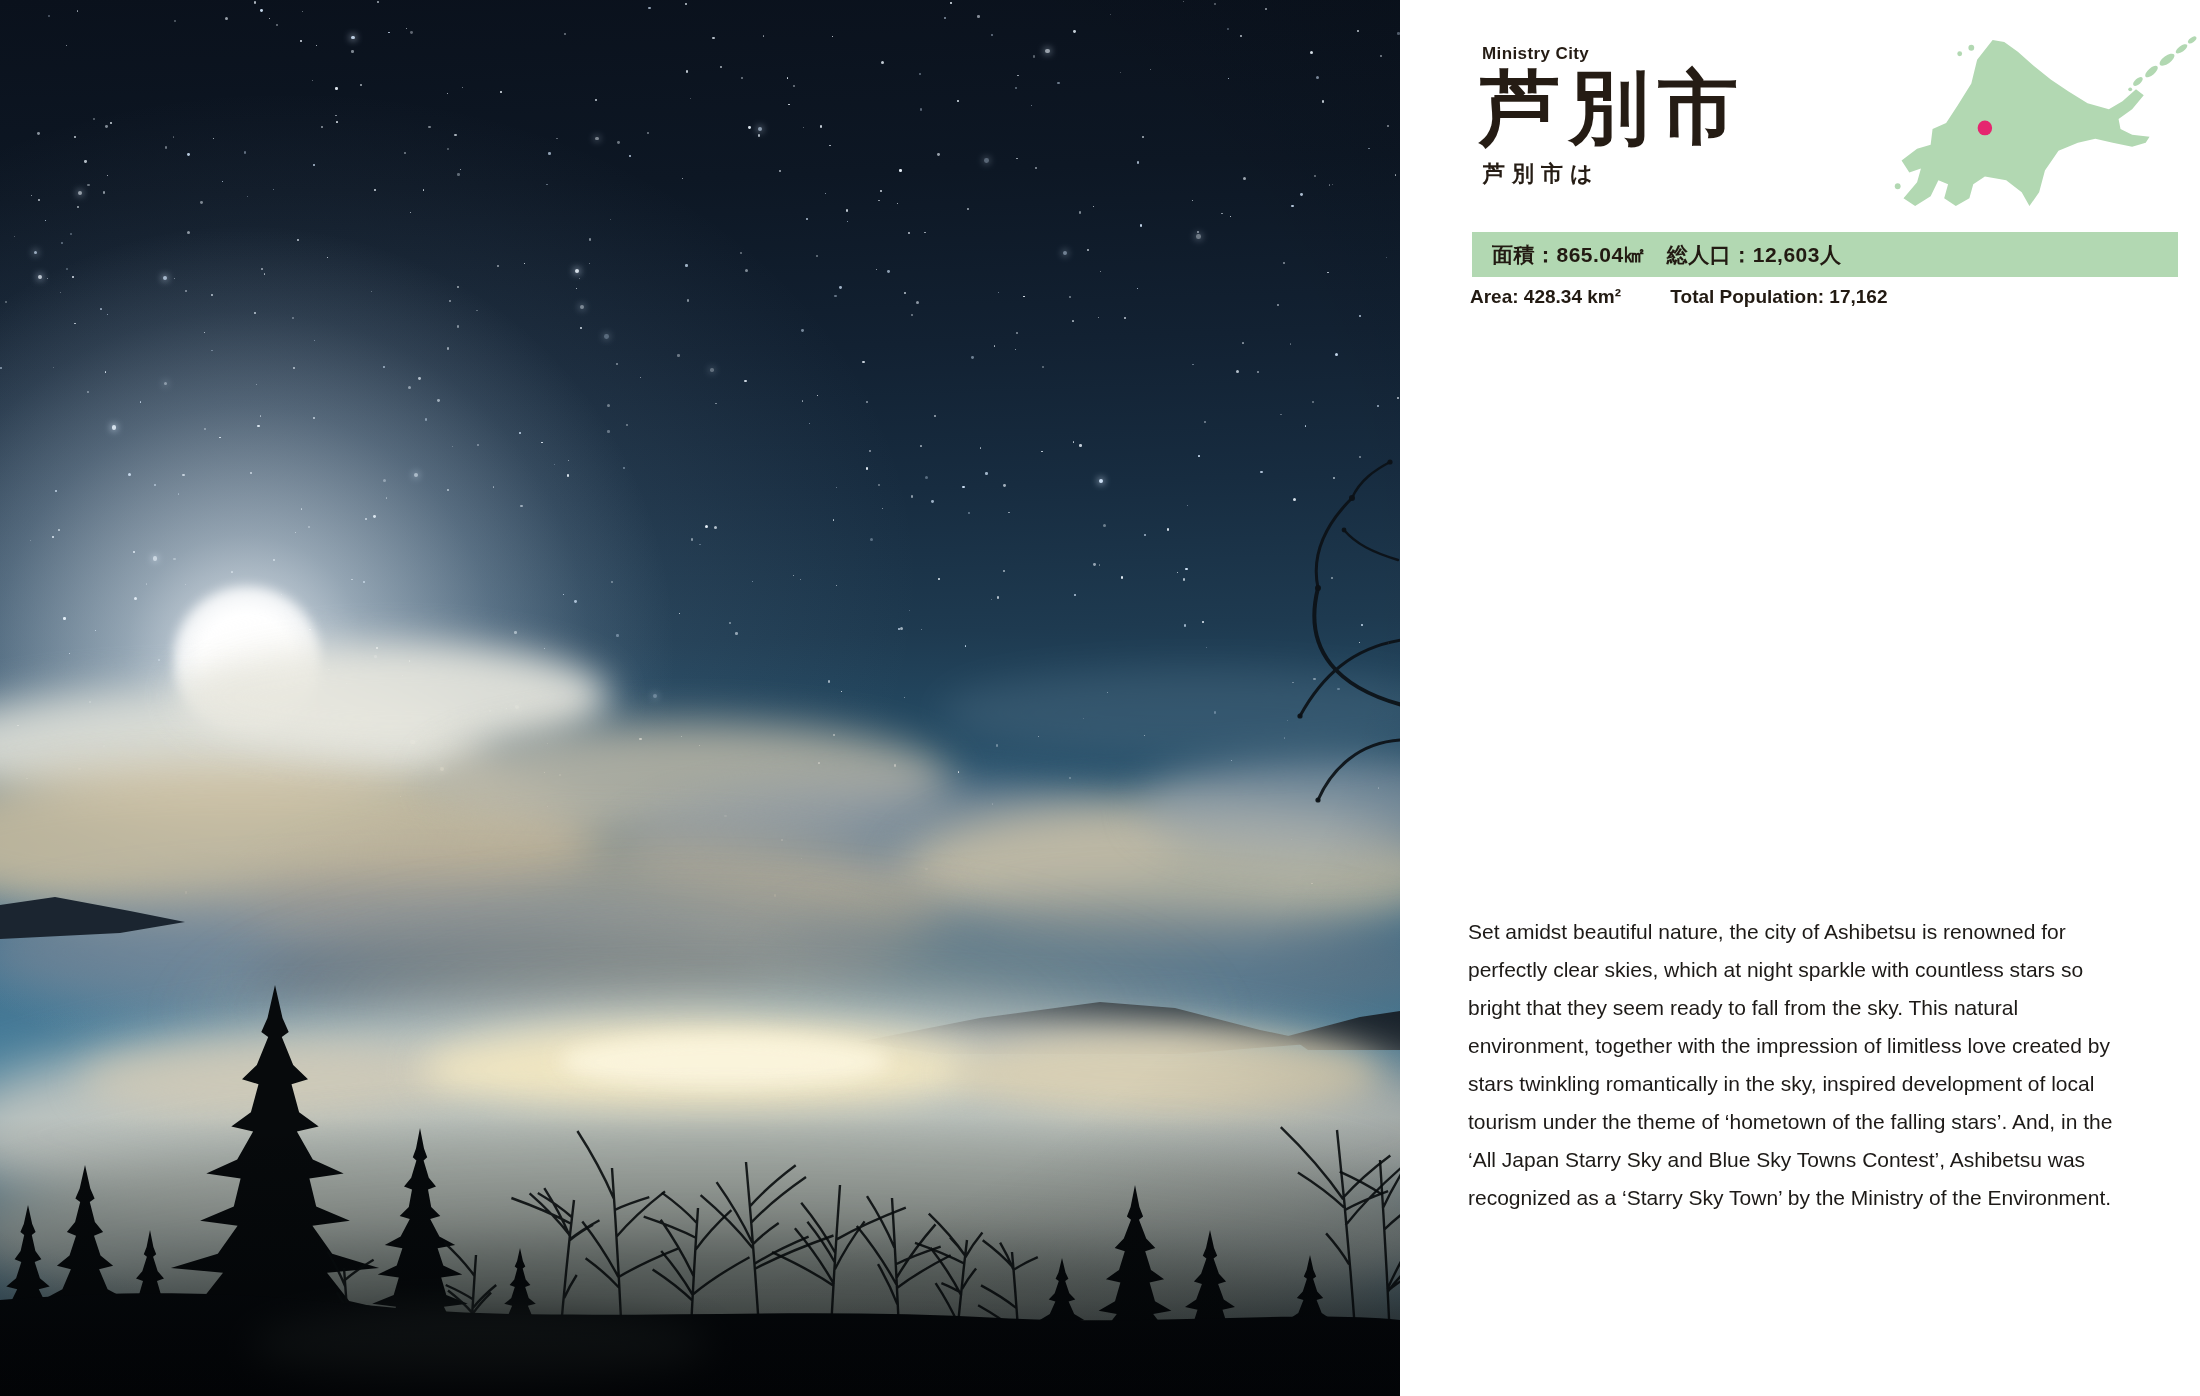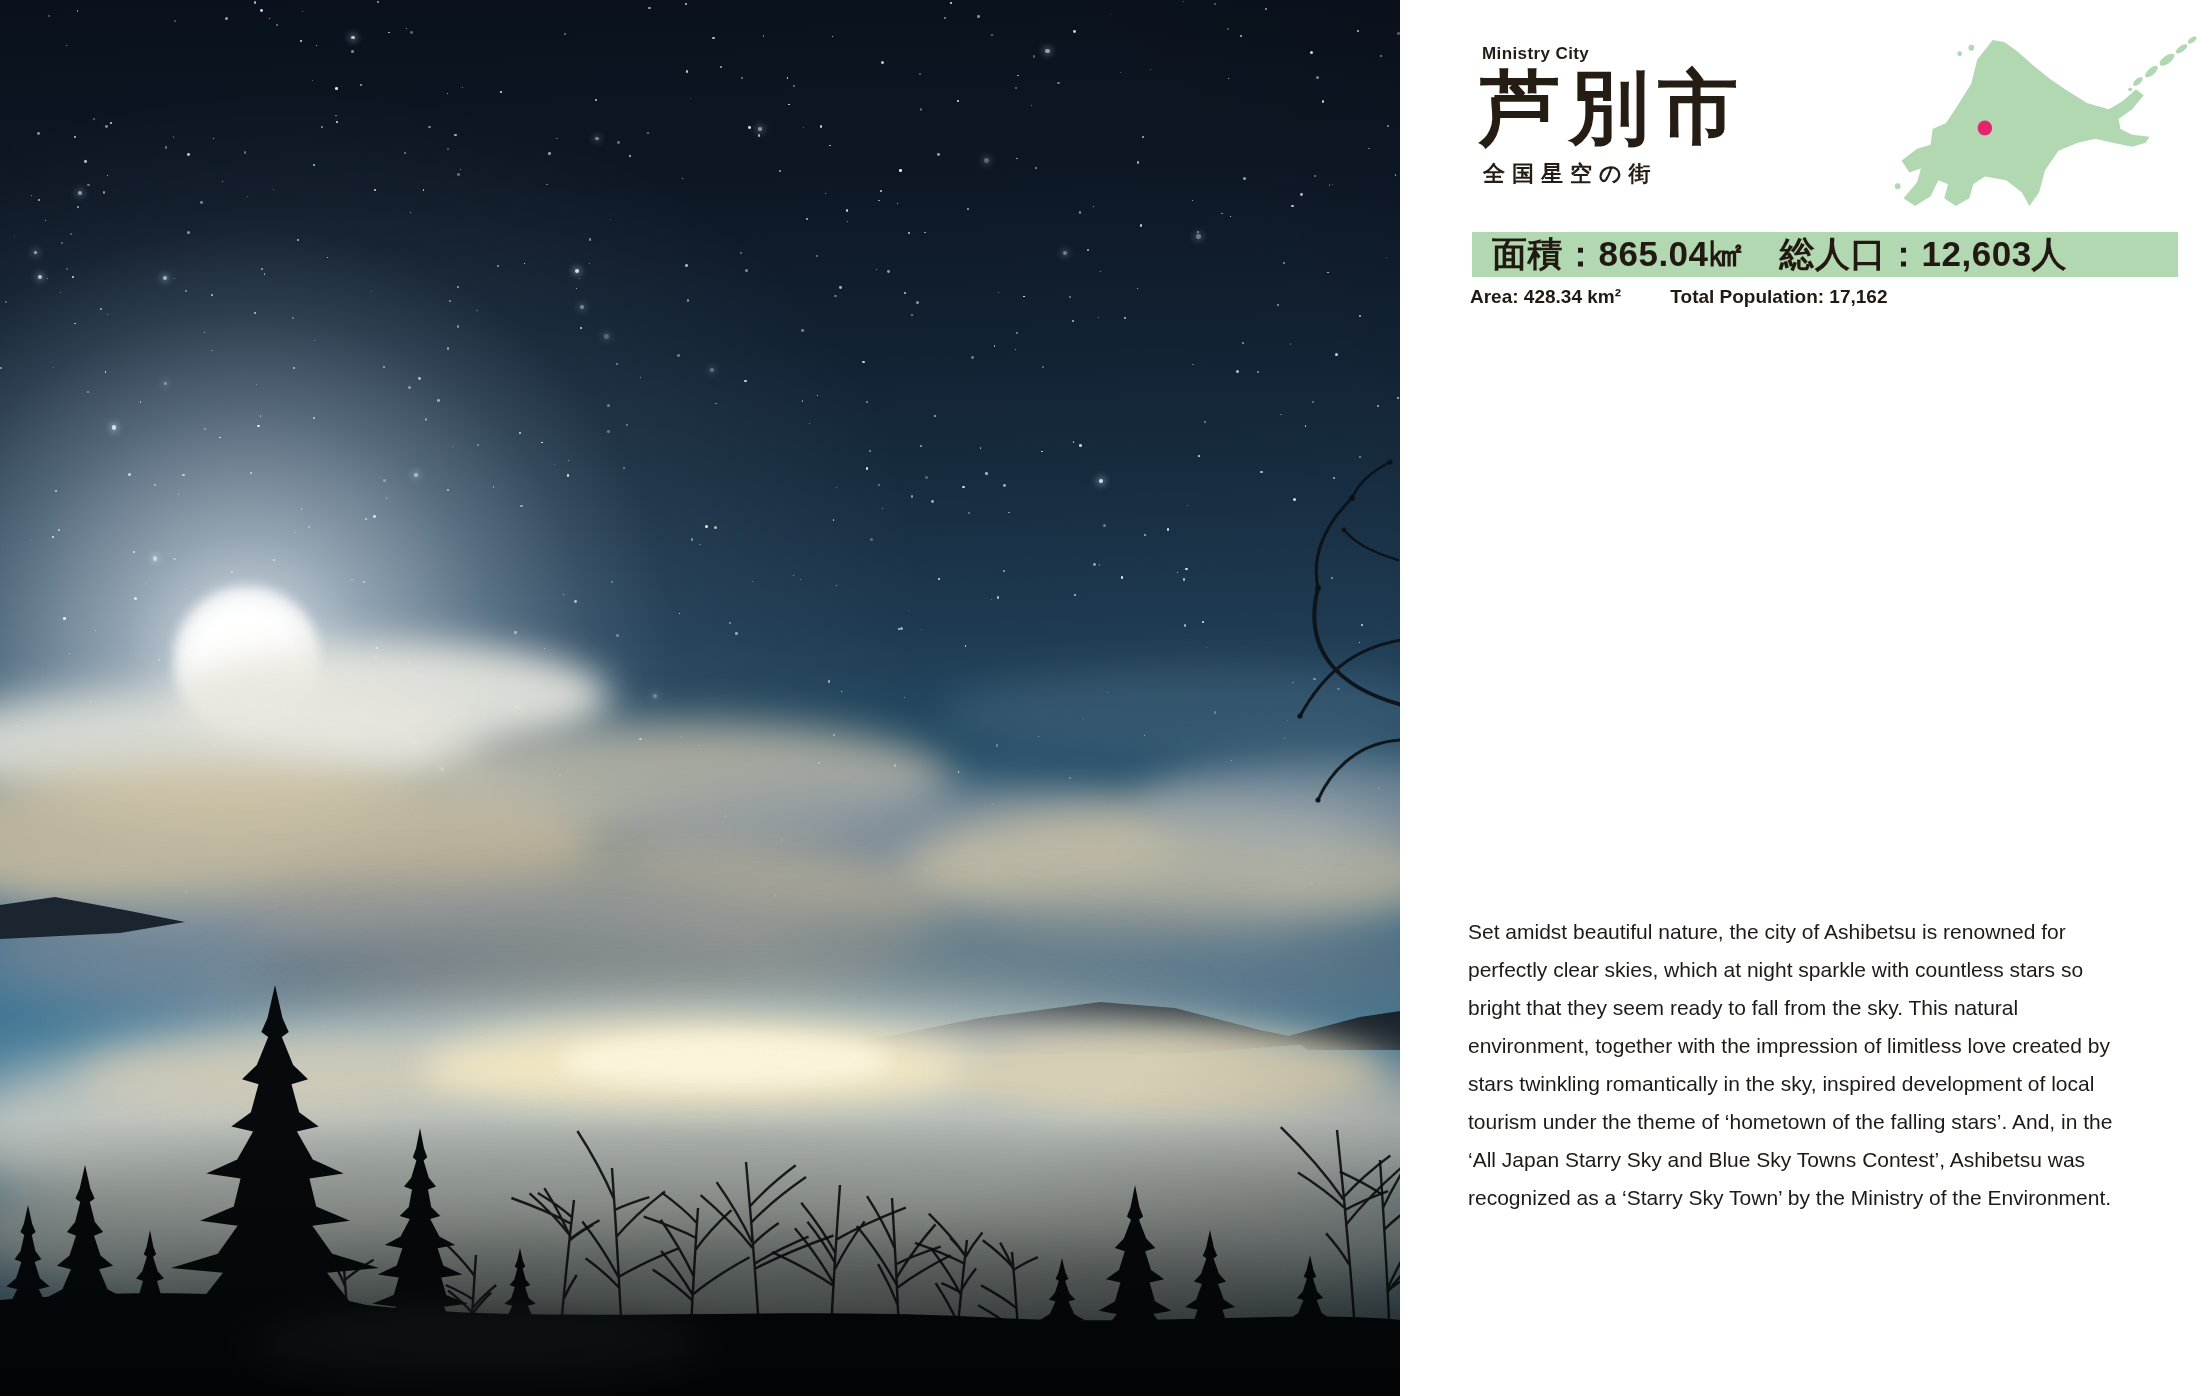--- a/index.html
+++ b/index.html
@@ -37,21 +37,21 @@
   .panel{position:absolute;left:1400px;top:0;width:800px;height:1396px;background:#ffffff;}
   .eyebrow{position:absolute;left:82px;top:44px;font-size:17px;font-weight:bold;
     letter-spacing:.4px;color:var(--ink);}
   .title{position:absolute;left:80px;top:66px;margin:0;font-size:80px;line-height:1.05;
     font-weight:800;letter-spacing:9px;color:var(--ink);}
   .kana{position:absolute;left:83px;top:159px;font-size:22px;font-weight:bold;
     letter-spacing:7px;color:var(--ink);}
   .map{position:absolute;left:488px;top:32px;width:310px;height:178px;}
   .banner{position:absolute;left:72px;top:232px;width:706px;height:45px;
     background:var(--green);display:flex;align-items:center;}
-  .banner span{padding-left:20px;font-size:35px;font-weight:bold;color:#221a12;letter-spacing:.5px;}
+  .banner span{padding-left:20px;font-size:21px;font-weight:bold;color:#221a12;letter-spacing:.5px;}
   .stats-en{position:absolute;left:70px;top:286px;font-size:19px;font-weight:bold;color:#221a12;}
   .stats-en .area{margin-right:44px;}
   .body-ja{position:absolute;left:68px;top:400px;width:652px;margin:0;
     font-size:32px;line-height:62px;color:#1f1a16;text-align:justify;}
   .body-en{position:absolute;left:68px;top:913px;width:648px;margin:0;
     font-size:21px;line-height:38px;color:#1d1a17;}
 </style>
 </head>
 <body>
 
@@ -614,21 +614,21 @@
     </svg>
 
     <div class="bottom-mist"></div>
     <div class="bottom-fade"></div>
     <div class="vignette"></div>
   </figure>
 
   <aside class="panel">
     <div class="eyebrow">Ministry City</div>
     <h1 class="title">芦別市</h1>
-    <div class="kana">全国星空の街</div>
+    <div class="kana">芦別市は</div>
 
     <svg class="map" viewBox="0 0 320 180" preserveAspectRatio="none">
       <g fill="var(--green)">
         <path d="M108,8 L92,28 L86,52 L72,74 L60,92 L46,98 L44,114 L30,118 L14,130 L22,142 L34,138 L30,152 L16,168 L28,176 L44,166 L52,150 L62,154 L58,168 L70,176 L84,168 L88,154 L100,146 L122,150 L138,162 L146,176 L156,162 L162,140 L176,120 L196,112 L214,108 L232,112 L252,116 L266,112 L270,106 L252,104 L240,98 L238,88 L252,78 L264,64 L256,58 L242,70 L228,78 L206,72 L186,60 L168,48 L150,34 L134,20 L120,10 Z"></path>
         <ellipse cx="258" cy="50" rx="6" ry="3" transform="rotate(-40 258 50)"></ellipse>
         <ellipse cx="272" cy="40" rx="8" ry="3.5" transform="rotate(-40 272 40)"></ellipse>
         <ellipse cx="288" cy="28" rx="9" ry="4" transform="rotate(-35 288 28)"></ellipse>
         <ellipse cx="303" cy="17" rx="7" ry="3" transform="rotate(-35 303 17)"></ellipse>
         <ellipse cx="314" cy="8" rx="5" ry="2.5" transform="rotate(-35 314 8)"></ellipse>
         <circle cx="250" cy="58" r="2"></circle>

